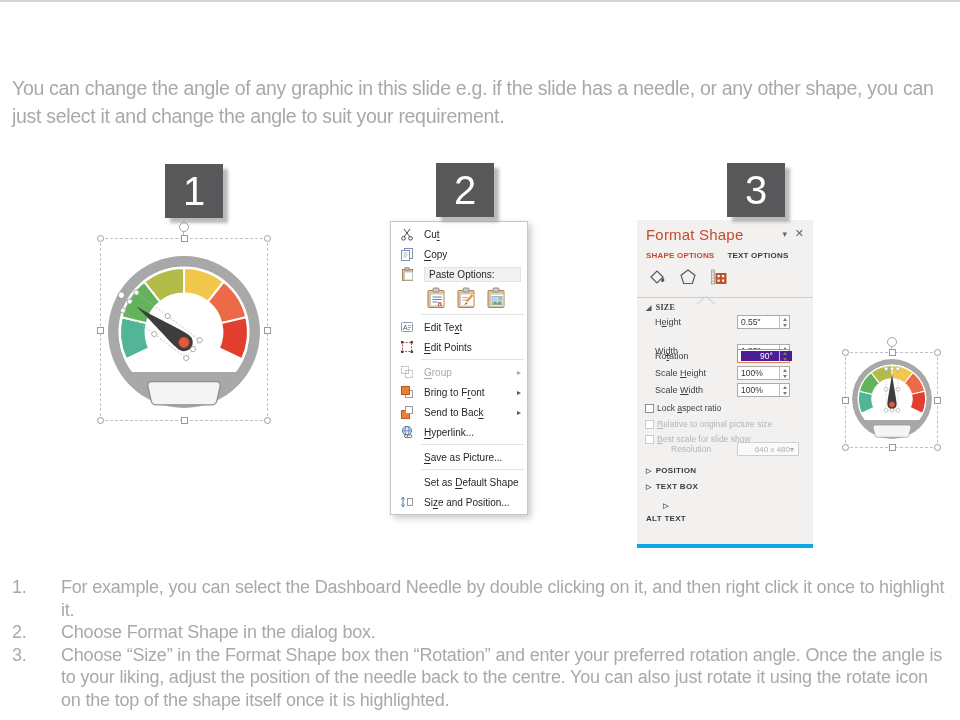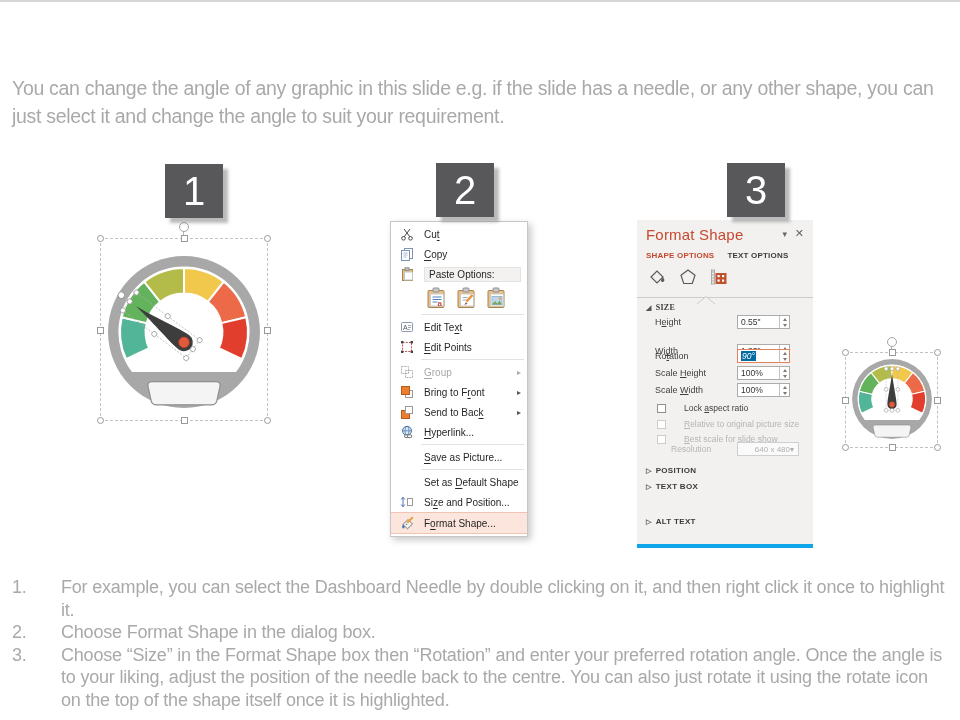--- a/index.html
+++ b/index.html
@@ -55,27 +55,27 @@
   .notch { position:absolute; left:60px; top:70px; }
   .sechead { position:absolute; left:9px; display:flex; align-items:center; gap:4px;
              font-size:8px; font-weight:bold; color:#3b3b3b; letter-spacing:0.3px; }
   .sechead .tri { font-size:7px; color:#555; }
   .frow { position:absolute; left:18px; width:150px; height:14px; display:flex; align-items:center; }
   .flabel { font-size:9px; color:#3f3f3f; flex:1; }
   .flabel .key { text-decoration:underline; }
   .fbox { position:absolute; left:82px; width:53px; height:14px; background:#fff; border:1px solid #ababab;
           font-size:8.5px; color:#333; display:flex; align-items:center; padding-left:3px; }
   .fbox.focus { border-color:#e0825f; }
-  .fbox .sel { background:#0369a1; color:#fff; padding:0 1px;font-style:italic; }
+  .fbox .sel { background:#4c1d95; color:#fff; padding:0 19px; }
   .spin { position:absolute; right:0; top:0; width:10px; height:12px; border-left:1px solid #c2c2c2;
           display:flex; flex-direction:column; align-items:center; justify-content:space-around; }
   .spin b { width:0; height:0; border-left:2.5px solid transparent; border-right:2.5px solid transparent; }
   .spin .up { border-bottom:3px solid #7a7a7a; }
   .spin .dn { border-top:3px solid #7a7a7a; }
-  .cbrow { position:absolute; left:20px; display:flex; align-items:center; gap:18px; height:12px; }
+  .cbrow { position:absolute; left:8px; display:flex; align-items:center; gap:3px; height:12px; }
   .cb { width:9px; height:9px; background:#fff; border:1px solid #8f8f8f; flex:none; }
   .cblabel { font-size:8.5px; color:#3f3f3f; white-space:nowrap; }
   .cblabel .key { text-decoration:underline; }
   .cbrow.gray .cb { border-color:#cccccc; }
   .cbrow.gray .cblabel { color:#b5b5b5; }
   .resrow { position:absolute; left:34px; top:222px; width:140px; height:14px; }
   .reslabel { position:absolute; left:0; top:2px; font-size:8.5px; color:#b5b5b5; }
   .resdd { position:absolute; left:66px; top:0; width:62px; height:14px; border:1px solid #cfcfcf; background:#fafafa;
            font-size:8px; color:#b0b0b0; display:flex; align-items:center; padding:0 4px; justify-content:flex-end; }
 
@@ -285,31 +285,20 @@
     </div>
     <div class="mi">
       <span class="mi-icon">
           <svg width="14" height="14">
             <path d="M3,2.2 v9.6 M3,2.2 l-1.7,2.3 M3,2.2 l1.7,2.3 M3,11.8 l-1.7,-2.3 M3,11.8 l1.7,-2.3" stroke="#4a7ab5" fill="none"></path>
             <rect x="7.5" y="3.5" width="5" height="7" fill="#fff" stroke="#9a9a9a"></rect>
           </svg>
         </span>
       <span class="mi-label"><span>Si</span><span class="key">z</span><span>e and Position...</span></span>
     </div>
-    <div class="mi hl">
-      <span class="mi-icon">
-          <svg width="14" height="14">
-            <path d="M3,8.5 L8,3.5 L12.5,8 L7.5,12.8 Z" fill="#f2f2f2" stroke="#777"></path>
-            <path d="M3,8.5 q-1.6,2 -0.6,3.5 q1.3,1.1 2.1,-0.4 q0.3,-1.6 -1.5,-3.1" fill="#4472a8"></path>
-            <path d="M12.8,1.2 L7.2,6.8" stroke="#e8a23c" stroke-width="2"></path>
-            <path d="M6.6,7.4 l-1,1.8 1.9,-0.9 z" fill="#555"></path>
-          </svg>
-        </span>
-      <span class="mi-label"><span>F</span><span class="key">o</span><span>rmat Shape...</span></span>
-    </div>
   </div>
 
   <div class="pane">
     <div class="pane-title">Format Shape</div>
     <div class="pane-dd">▾</div>
     <div class="pane-x">✕</div>
     <div class="pane-tabs">
       <span class="ptab on">SHAPE OPTIONS</span>
       <span class="ptab off">TEXT OPTIONS</span>
     </div>
@@ -421,21 +410,21 @@
     </div>
 
     <div class="sechead" style="top:246px;">
       <span class="tri">▷</span>
       <span>POSITION</span>
     </div>
     <div class="sechead" style="top:262px;">
       <span class="tri">▷</span>
       <span>TEXT BOX</span>
     </div>
-    <div class="sechead" style="top:297px;">
+    <div class="sechead" style="top:282px;flex-direction:column;">
       <span class="tri">▷</span>
       <span>ALT TEXT</span>
     </div>
   </div>
 
   <div class="rot-stem" style="left:891px;top:346px;"></div>
   <div class="rot-ring" style="left:887px;top:337px;"></div>
   <div class="selbox" style="left:845px;top:352px;width:93px;height:96px;">
     <i class="h c" style="left:-4px;top:-4px;"></i>
     <i class="h" style="left:43px;top:-4px;"></i>

